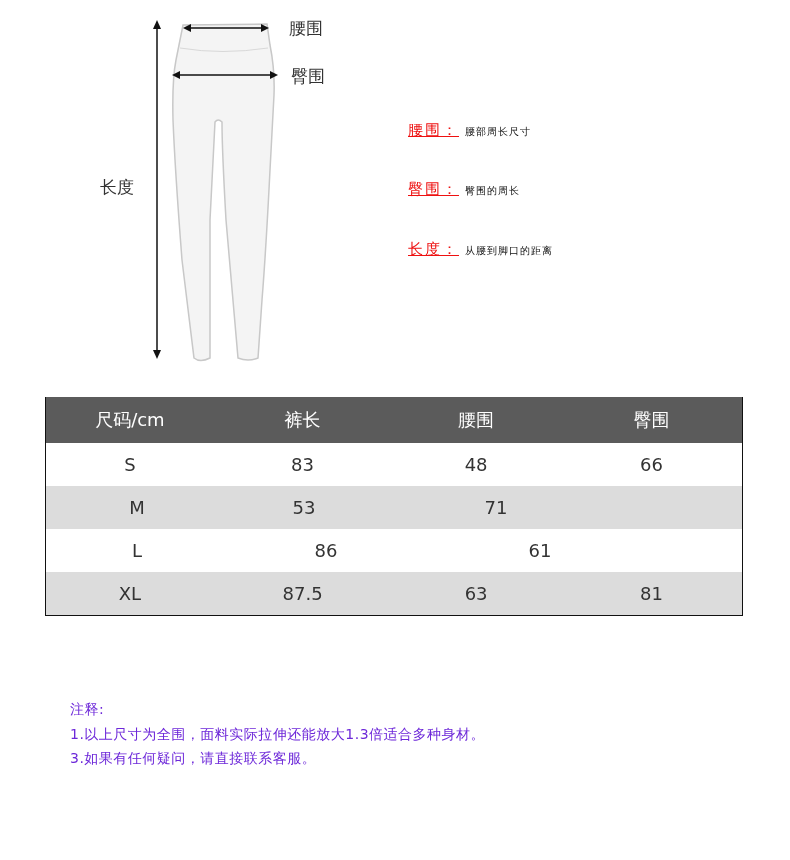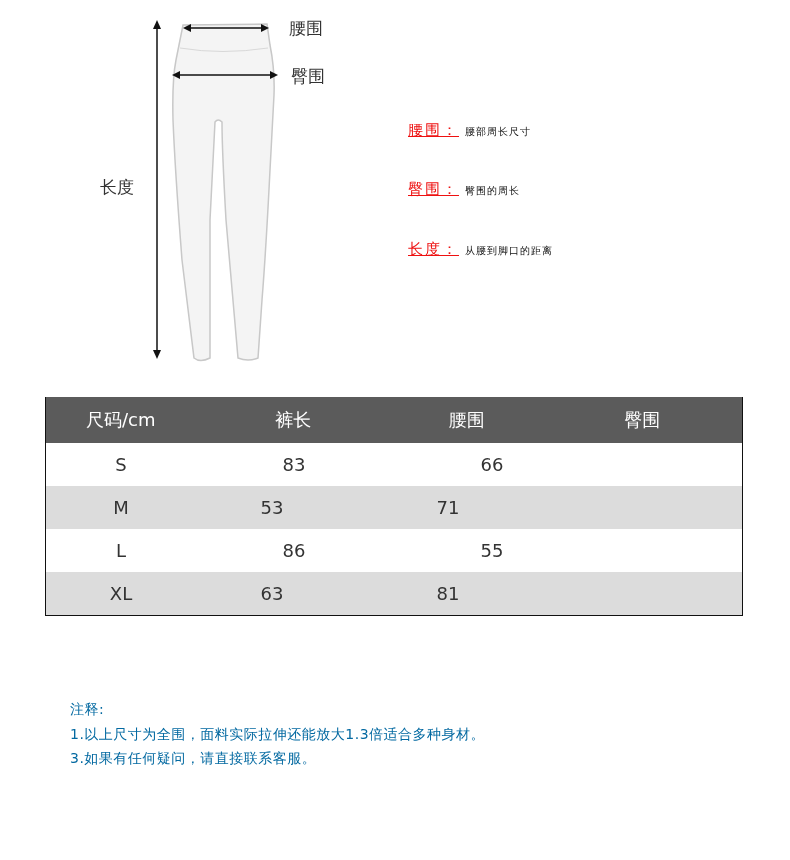--- a/index.html
+++ b/index.html
@@ -9,24 +9,24 @@
   .diagram { left:100px; top:0; width:300px; height:380px; }
   .diag-label { font-size:17px; color:#333; }
   .legend-row { position:absolute; left:408px; display:flex; align-items:baseline; }
   .legend-key { color:#ee1111; font-size:15px; letter-spacing:2px;text-decoration:underline; }
   .legend-desc { font-size:10px; color:#111; margin-left:6px; letter-spacing:1px; }
   .table { left:45px; top:397px; width:698px; border:1.5px solid #111; border-top:none; box-sizing:border-box; }
   .row { display:flex; height:43px; align-items:center; }
   .row.header { background:#5b5b5b; color:#fff; height:46px; font-size:19px; }
   .row.alt { background:#dcdcdc; }
   .row.plain { background:#fff; }
-  .cell { text-align:center; font-size:18px; color:#333; }
+  .cell { text-align:center; font-size:18px; color:#333;padding-left:16px; }
   .row.header .cell { color:#fff; }
   .c0 { width:150px; } .c1 { width:196px; } .c2 { width:152px; } .c3 { width:200px; }
-  .notes { left:70px; top:697px; font-size:14px; color:#0369a1; line-height:24.5px; letter-spacing:0.5px; }
+  .notes { left:70px; top:697px; font-size:14px; color:#6d28d9; line-height:24.5px; letter-spacing:0.5px; }
 </style>
 </head>
 <body>
 
 <div class="abs diagram">
   <svg width="300" height="380" viewBox="100 0 300 380" style="position:absolute;left:0;top:0">
 
     <path d="M183,25 L267,24 L270,45 Q275,70 274,95 L270,170 Q266,250 262,300 L258,358 Q248,362 238,358 L226,220 Q222,150 222,122 Q218,118 215,122 L210,220 L210,358 Q200,363 194,358 L182,260 Q175,170 173,120 Q172,80 176,60 Z" fill="#f4f4f4" stroke="#c8c8c8" stroke-width="1.5"></path>
     <path d="M180,48 Q222,55 268,48" fill="none" stroke="#d8d8d8" stroke-width="1"></path>
 
@@ -63,34 +63,36 @@
 <div class="abs table">
   <div class="row header">
     <div class="cell c0">尺码/cm</div>
     <div class="cell c1">裤长</div>
     <div class="cell c2">腰围</div>
     <div class="cell c3">臀围</div>
   </div>
   <div class="row plain">
     <div class="cell c0">S</div>
     <div class="cell c1">83</div>
+    <div class="cell c2">48</div>
     <div class="cell c3">66</div>
   </div>
   <div class="row alt">
     <div class="cell c0">M</div>
     <div class="cell c2">53</div>
     <div class="cell c3">71</div>
   </div>
   <div class="row plain">
     <div class="cell c0">L</div>
     <div class="cell c1">86</div>
-    <div class="cell c3">55</div>
+    <div class="cell c3">61</div>
   </div>
   <div class="row alt">
     <div class="cell c0">XL</div>
+    <div class="cell c1">87.5</div>
     <div class="cell c2">63</div>
     <div class="cell c3">81</div>
   </div>
 </div>
 
 <div class="abs notes">
   <div>注释:</div>
   <div>1.以上尺寸为全围，面料实际拉伸还能放大1.3倍适合多种身材。</div>
   <div>3.如果有任何疑问，请直接联系客服。</div>
 </div>

